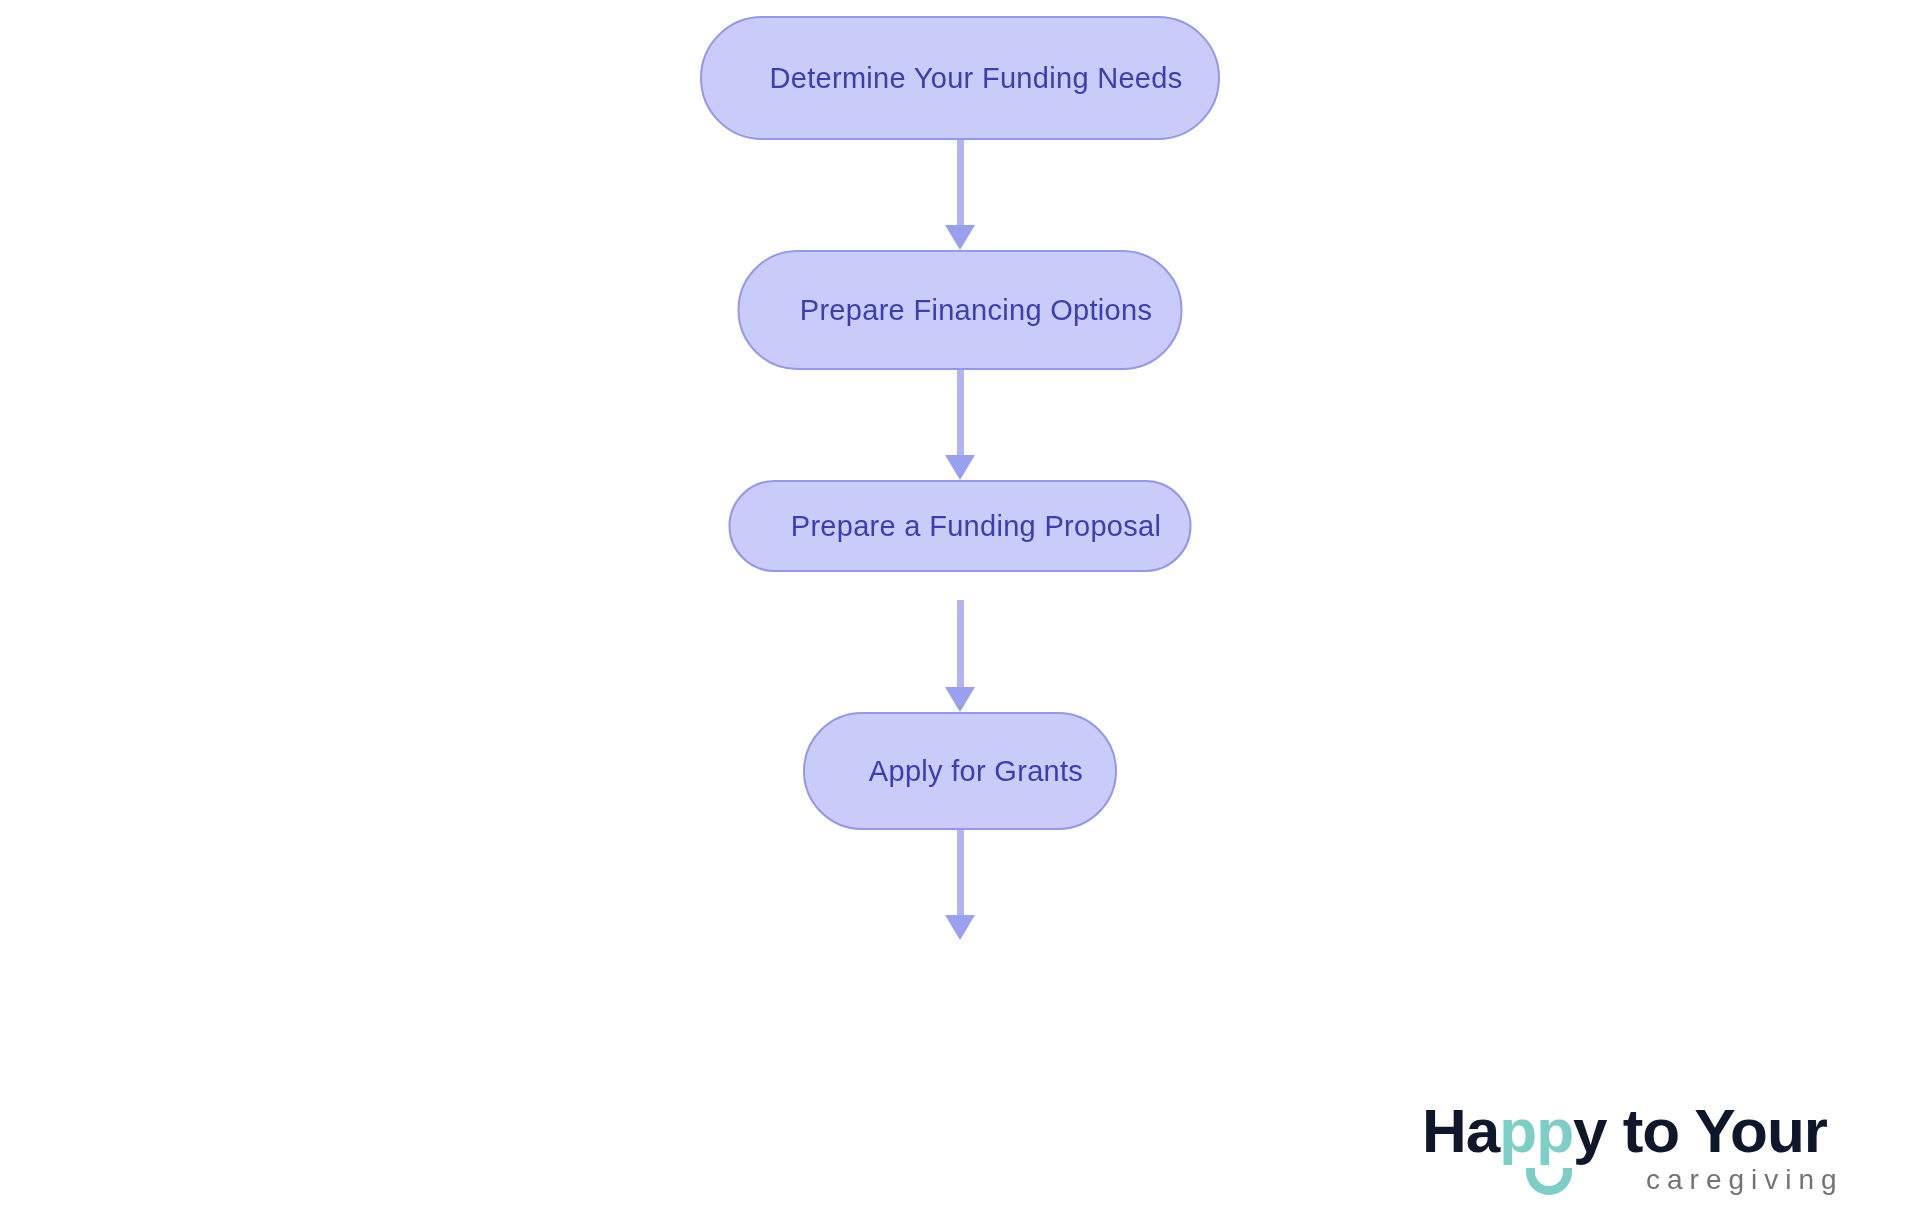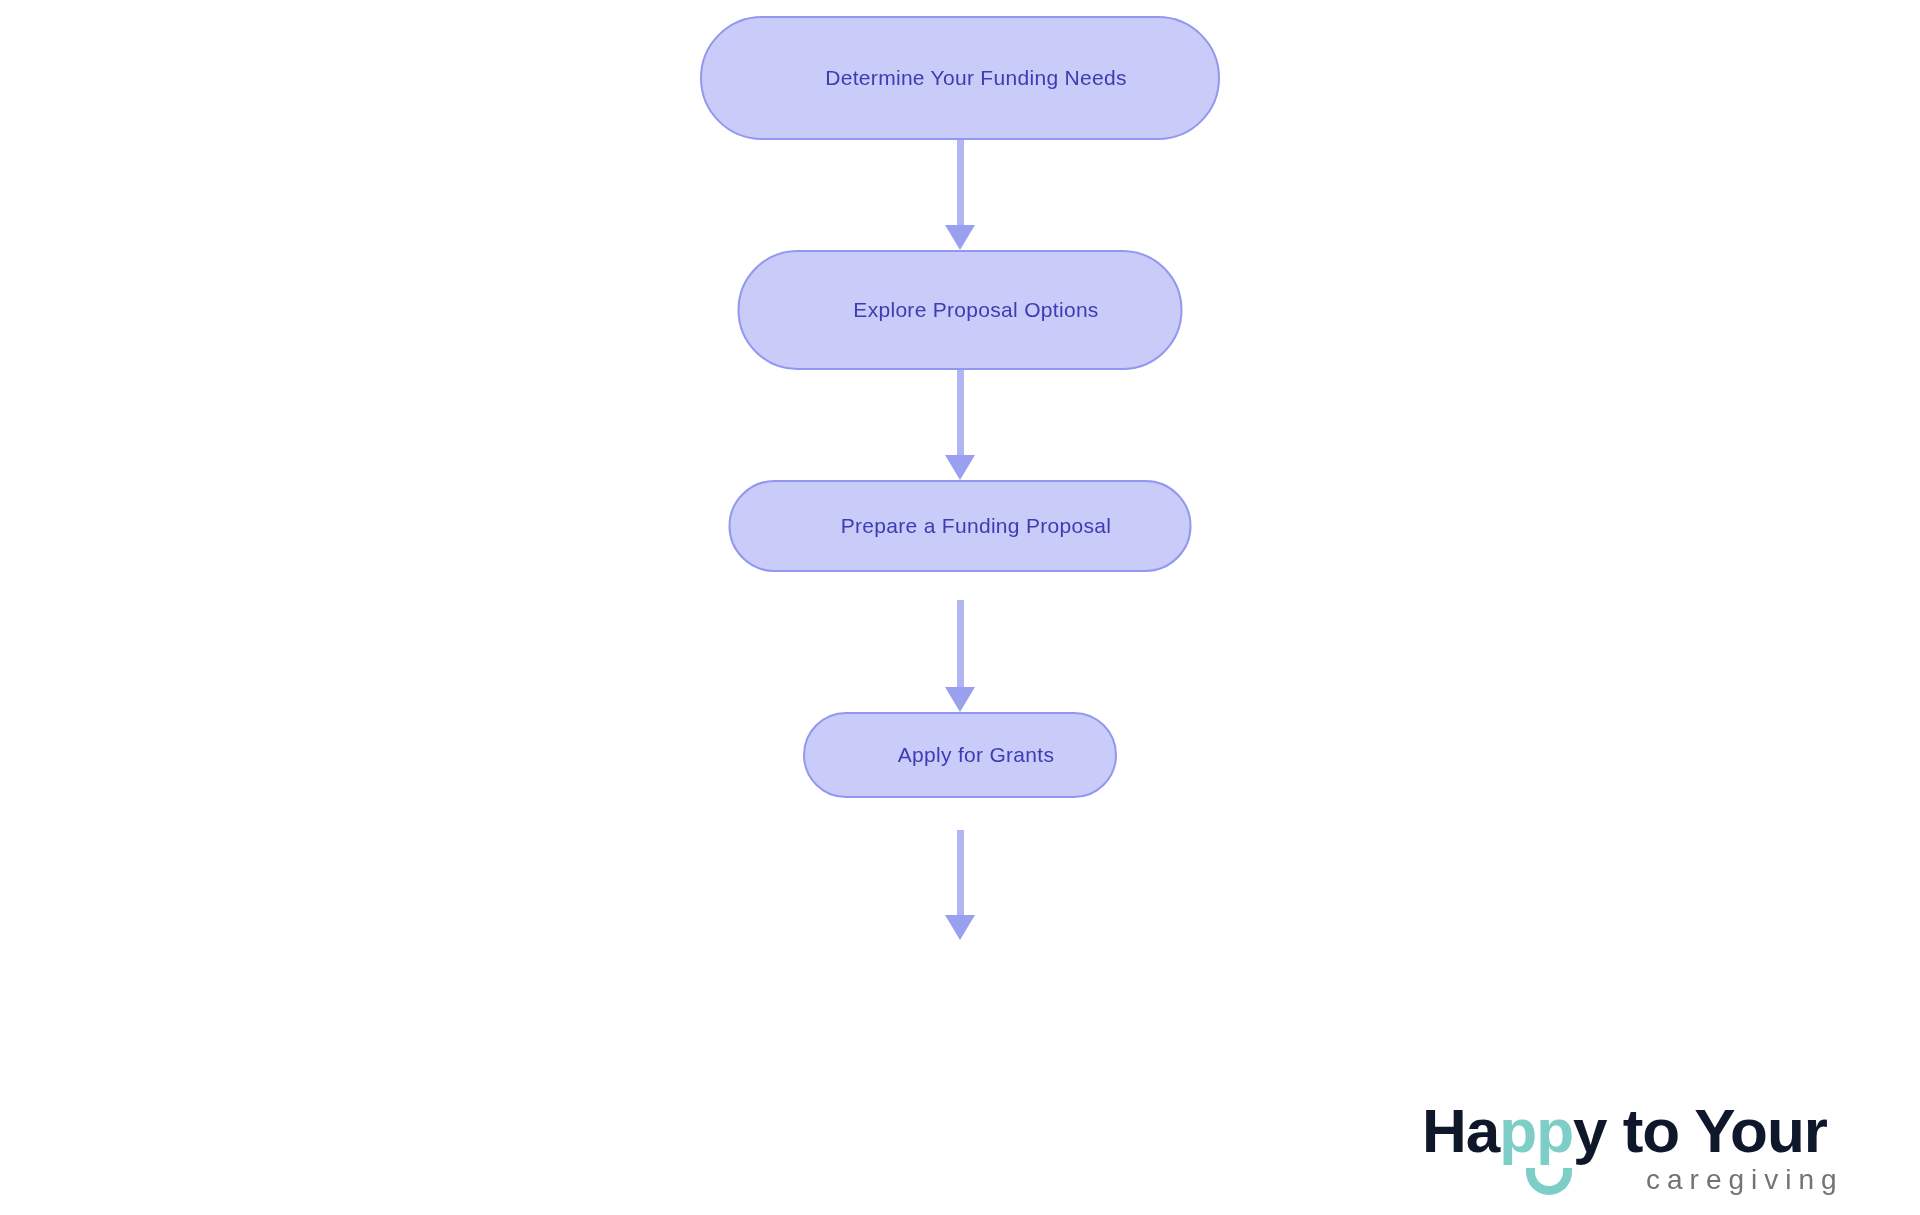--- a/index.html
+++ b/index.html
@@ -24,30 +24,30 @@
     background: #c9cbf8;
     border: 2px solid #9297ef;
     border-radius: 62px;
     box-sizing: border-box;
     display: flex;
     align-items: center;
     justify-content: center;
   }
   .node-label {
     color: #3c3cb5;
-    font-size: 21px;
+    font-size: 29px;
     font-weight: 400;
     letter-spacing: 0.3px;
     white-space: nowrap;
     margin-left: 32px;
   }
   .n1 { top: 16px;  width: 520px; height: 124px; }
   .n2 { top: 250px; width: 445px; height: 120px; }
   .n3 { top: 480px; width: 463px; height: 92px; }
-  .n4 { top: 712px; width: 314px; height: 86px; }
+  .n4 { top: 712px; width: 314px; height: 118px; }
   .n5 { top: 940px; width: 536px; height: 122px; }
 
   
   .arrow {
     position: absolute;
     left: 50%;
     transform: translateX(-50%);
     width: 30px;
     display: flex;
     flex-direction: column;
@@ -118,21 +118,21 @@
   <div class="node n1">
     <span class="node-label">Determine Your Funding Needs</span>
   </div>
 
   <div class="arrow a1">
     <div class="shaft"></div>
     <div class="head"></div>
   </div>
 
   <div class="node n2">
-    <span class="node-label">Explore Proposal Options</span>
+    <span class="node-label">Prepare Financing Options</span>
   </div>
 
   <div class="arrow a2">
     <div class="shaft"></div>
     <div class="head"></div>
   </div>
 
   <div class="node n3">
     <span class="node-label">Prepare a Funding Proposal</span>
   </div>

